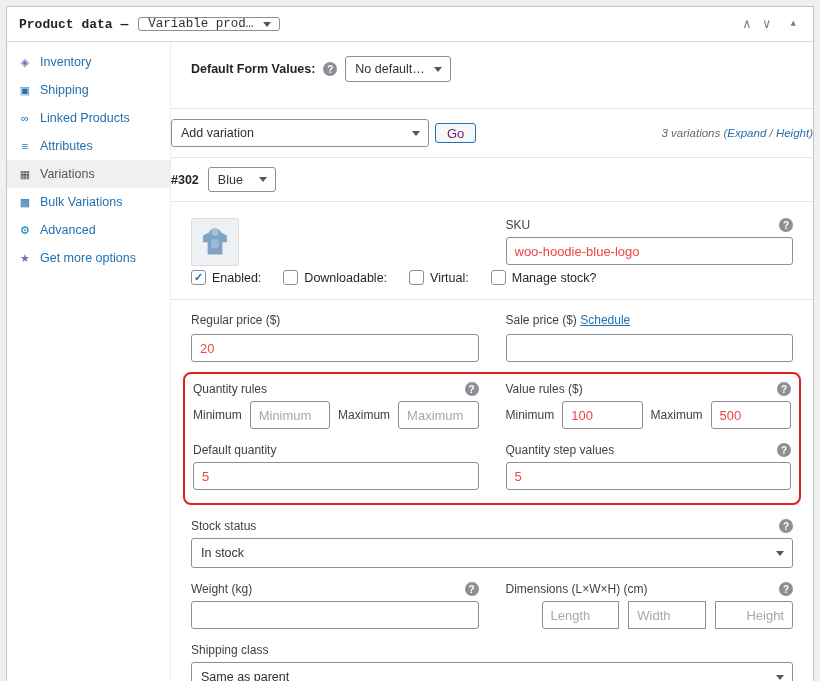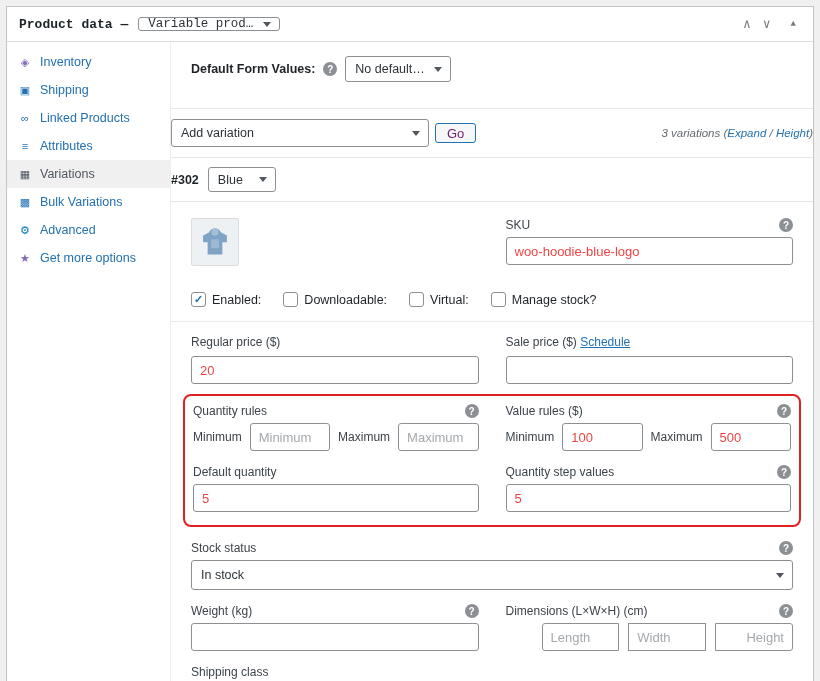--- a/index.html
+++ b/index.html
@@ -62,21 +62,21 @@
   .vbody { padding-top:16px; }
   .grid2 { display:grid; grid-template-columns:1fr 1fr; column-gap:27px; }
   .lblrow { display:flex; align-items:center; font-size:12px; color:#3c434a; margin-bottom:5px; }
   .lblrow .help { margin-left:auto; }
   .help { width:14px; height:14px; border-radius:50%; background:#8c8f94; color:#fff; font-size:10px; font-weight:bold; display:inline-flex; align-items:center; justify-content:center; cursor:pointer; flex:none; }
   input.txt { width:100%; height:28px; border:1px solid #8c8f94; border-radius:3px; padding:0 8px; font-size:13px; font-family:inherit; color:#ef4444; background:#fff; }
   input.txt::placeholder { color:#a4a9ae; }
 
   .thumb { width:48px; height:48px; background:#eef1f4; border:1px solid #dcdcde; border-radius:2px; display:flex; align-items:center; justify-content:center; cursor:pointer; }
 
-  .cbrow { display:flex; align-items:center; gap:22px; margin:26px 0 14px; }
+  .cbrow { display:flex; align-items:center; gap:22px; margin:4px 0 14px; }
   .cbwrap { display:flex; align-items:center; gap:6px; font-size:12.5px; cursor:pointer; }
   .cb { width:15px; height:15px; border:1px solid #8c8f94; border-radius:3px; background:#fff; display:inline-flex; align-items:center; justify-content:center; flex:none; }
   .cb.checked::after { content:"✓"; color:#2271b1; font-size:11px; font-weight:bold; }
 
   .price-grid { padding-top:13px; }
   .price-grid input { margin-top:2px; }
   .sched { color:#2271b1; text-decoration:underline; cursor:pointer; }
 
   .redbox { border:2px solid #e02020; border-radius:8px; margin:10px -8px 6px; padding:8px 8px 13px; }
   .inlinefields { display:flex; align-items:center; gap:8px; margin-top:3px; }

